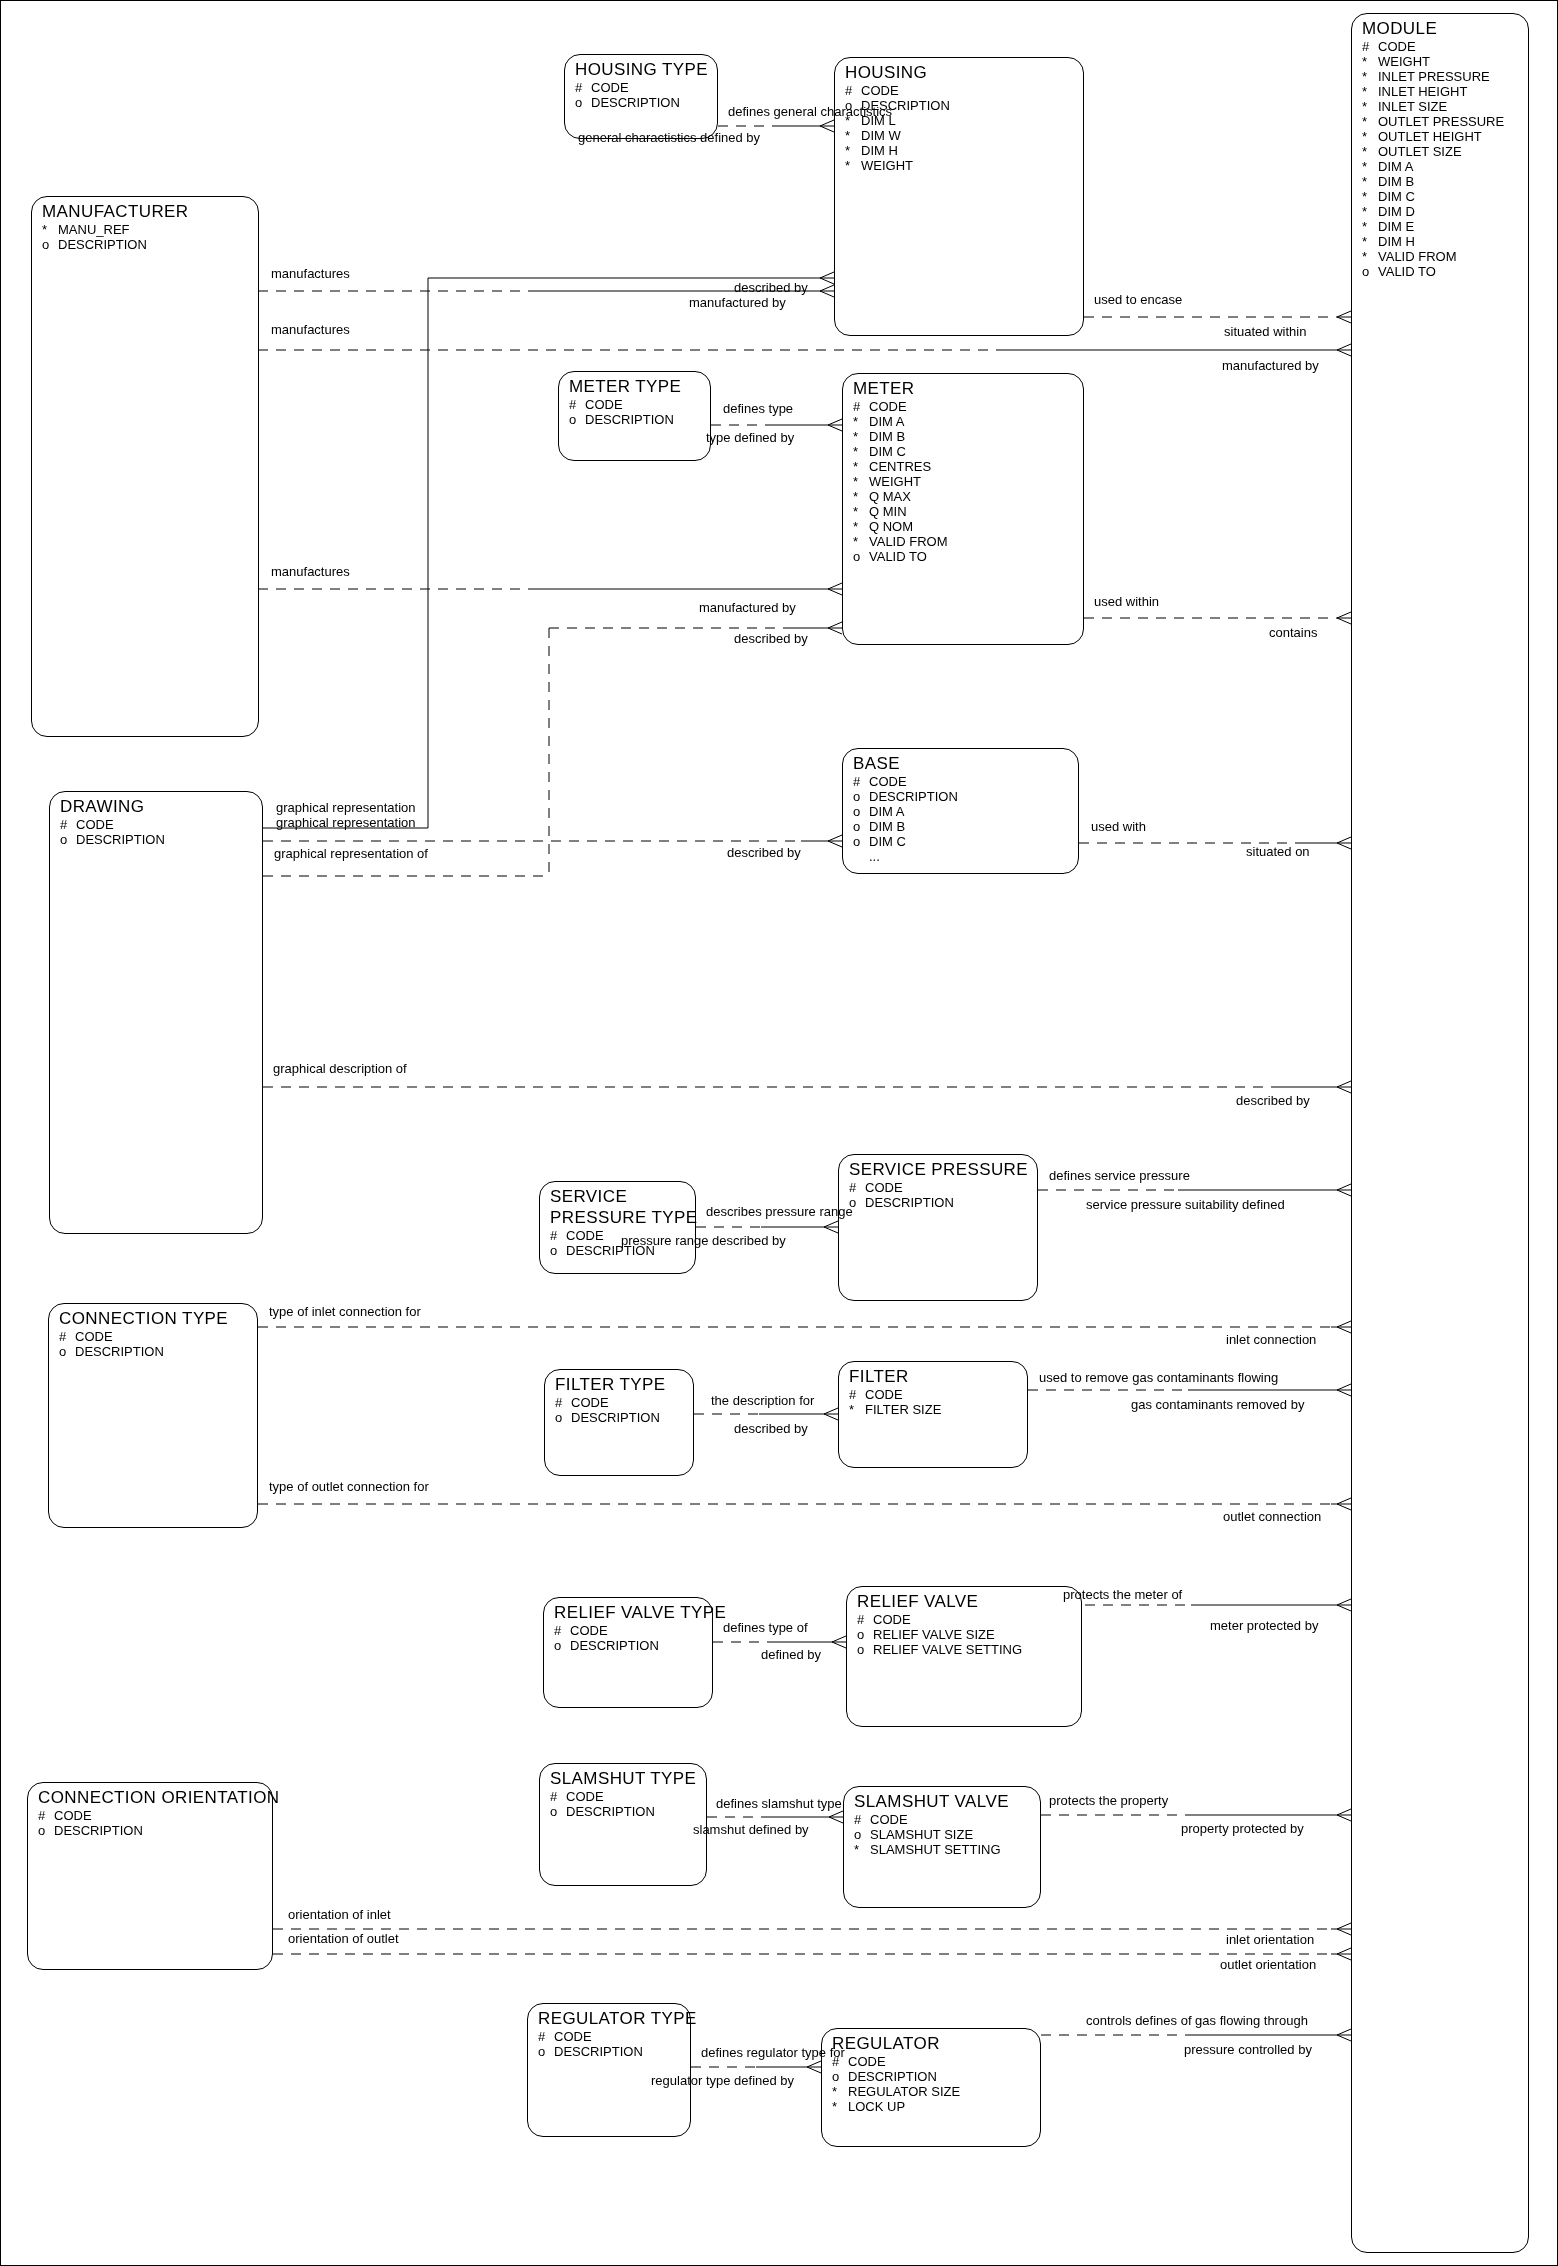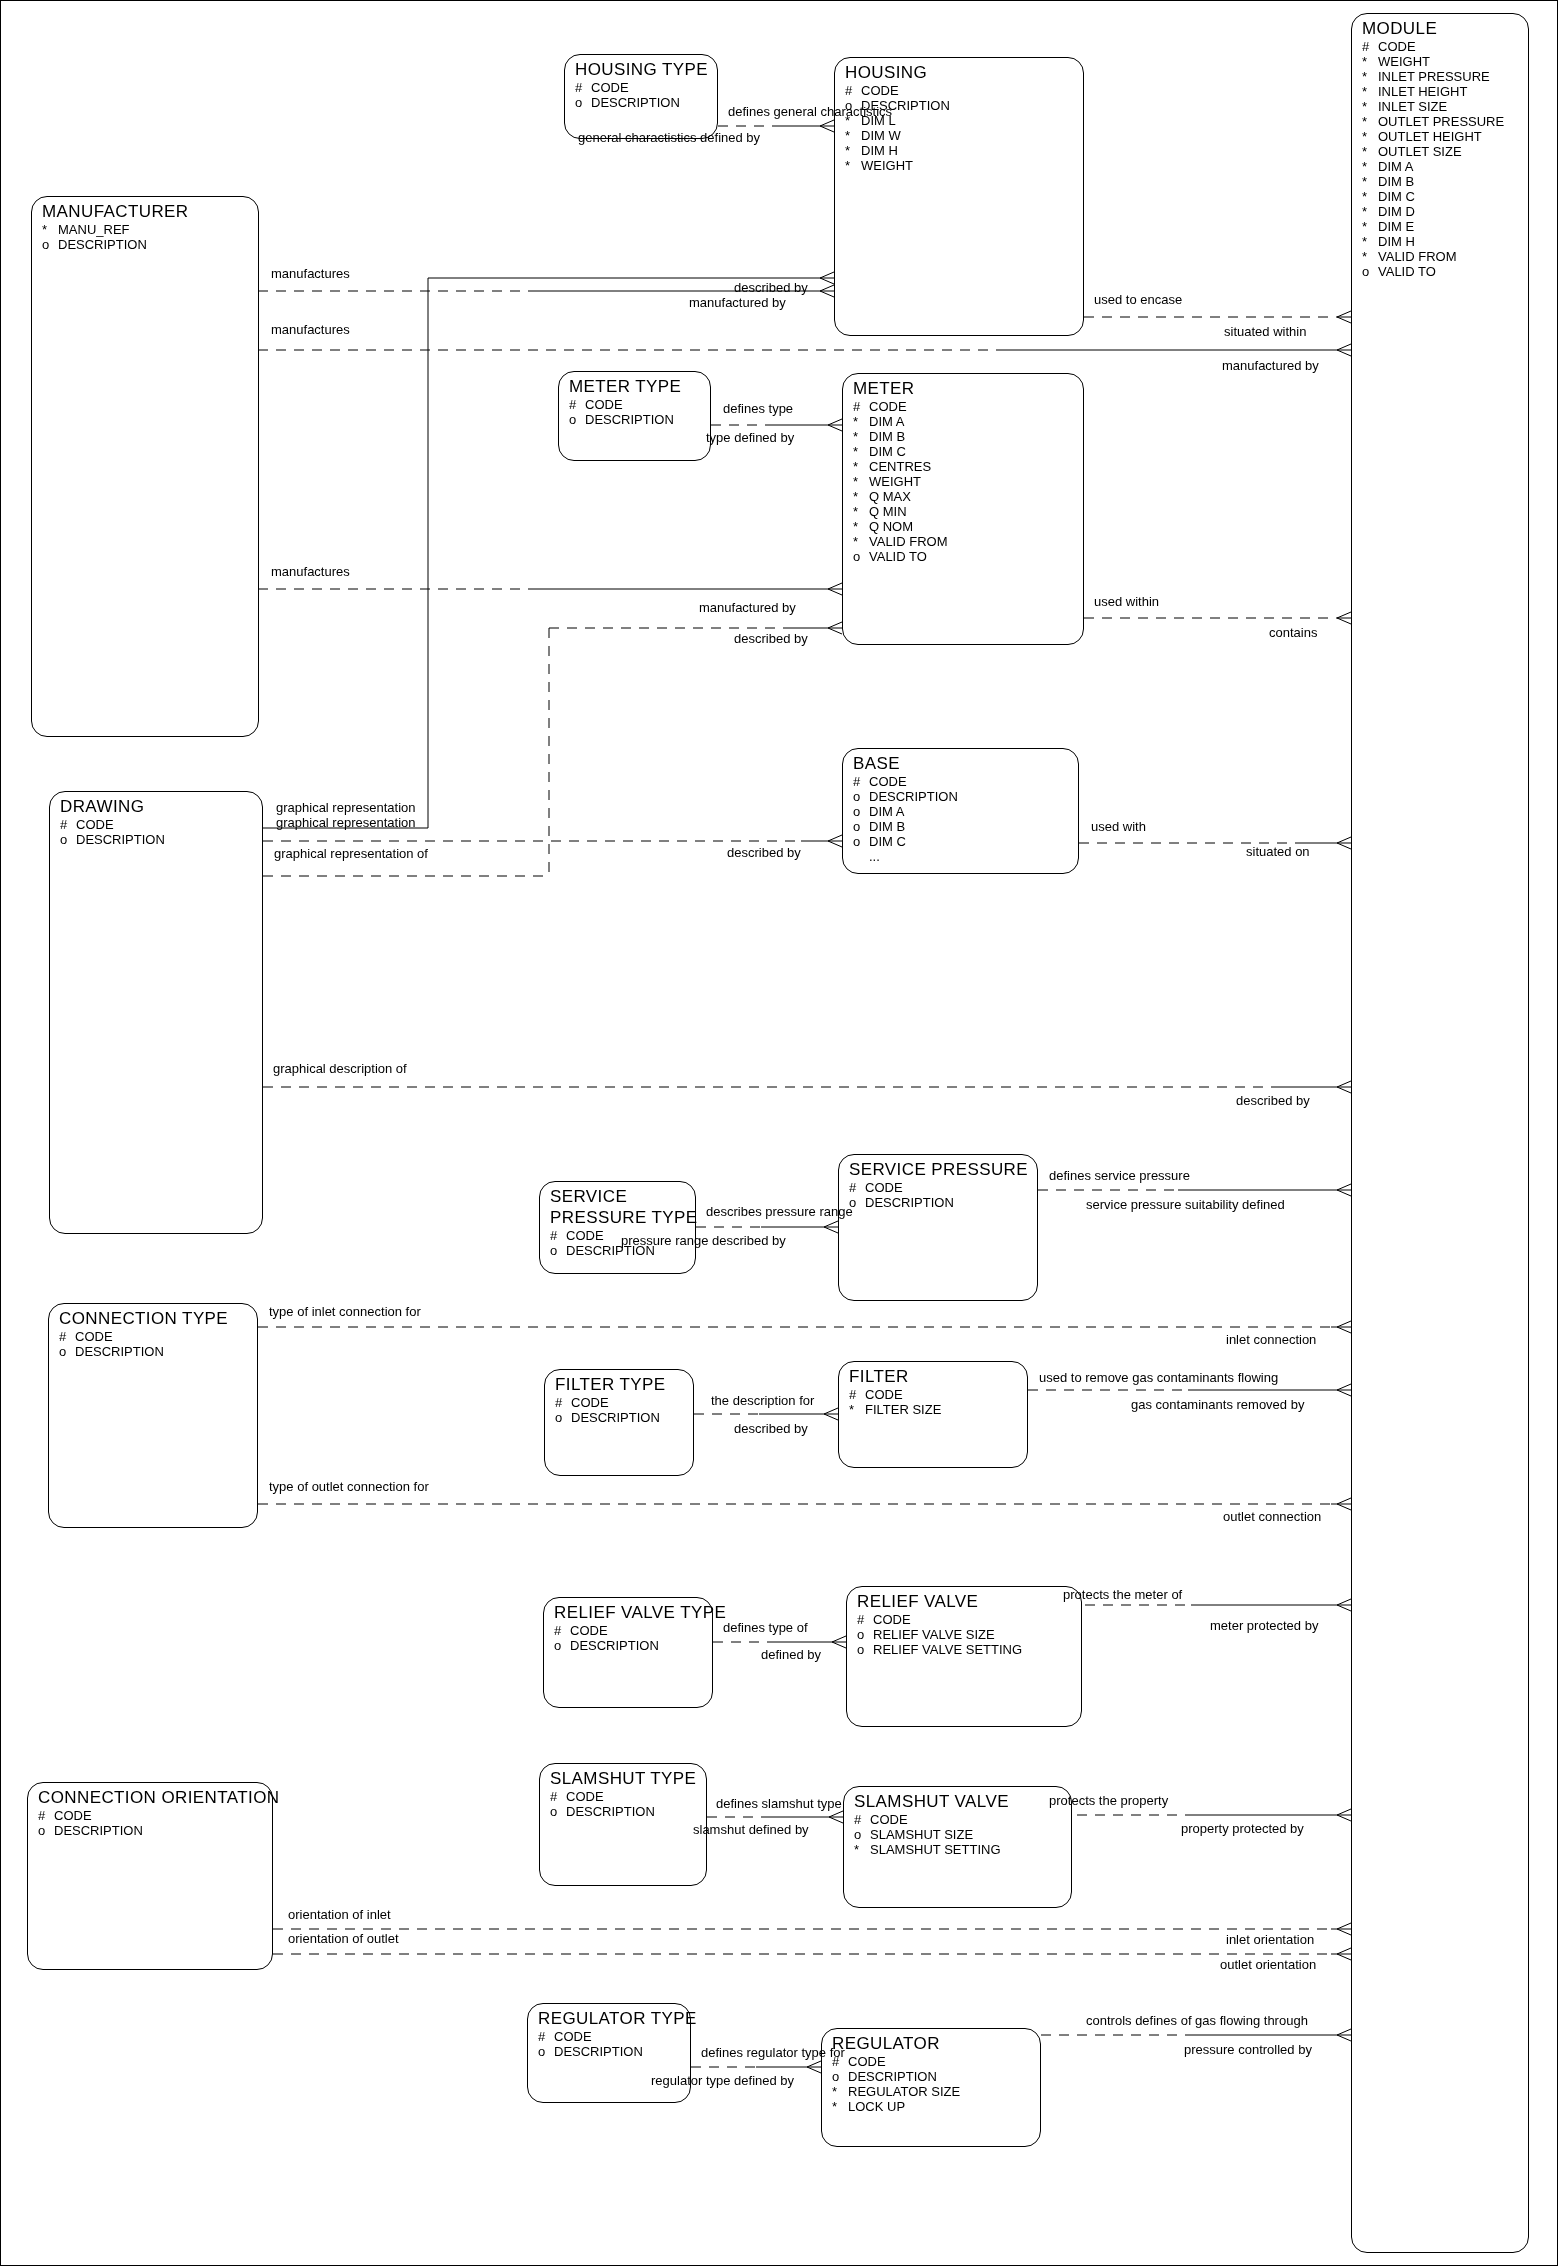--- a/index.html
+++ b/index.html
@@ -210,32 +210,32 @@
         <div class="etitle">RELIEF VALVE</div>
         <div class="arow"><span class="ap">#</span><span>CODE</span></div>
         <div class="arow"><span class="ap">o</span><span>RELIEF VALVE SIZE</span></div>
         <div class="arow"><span class="ap">o</span><span>RELIEF VALVE SETTING</span></div>
       </div>
       <div class="entity" style="left: 538px; top: 1762px; width: 168px; height: 123px;">
         <div class="etitle">SLAMSHUT TYPE</div>
         <div class="arow"><span class="ap">#</span><span>CODE</span></div>
         <div class="arow"><span class="ap">o</span><span>DESCRIPTION</span></div>
       </div>
-      <div class="entity" style="left: 842px; top: 1785px; width: 229px; height: 122px;">
+      <div class="entity" style="left: 842px; top: 1785px; width: 198px; height: 122px;">
         <div class="etitle">SLAMSHUT VALVE</div>
         <div class="arow"><span class="ap">#</span><span>CODE</span></div>
         <div class="arow"><span class="ap">o</span><span>SLAMSHUT SIZE</span></div>
         <div class="arow"><span class="ap">*</span><span>SLAMSHUT SETTING</span></div>
       </div>
       <div class="entity" style="left: 26px; top: 1781px; width: 246px; height: 188px;">
         <div class="etitle">CONNECTION ORIENTATION</div>
         <div class="arow"><span class="ap">#</span><span>CODE</span></div>
         <div class="arow"><span class="ap">o</span><span>DESCRIPTION</span></div>
       </div>
-      <div class="entity" style="left: 526px; top: 2002px; width: 164px; height: 100px;">
+      <div class="entity" style="left: 526px; top: 2002px; width: 164px; height: 134px;">
         <div class="etitle">REGULATOR TYPE</div>
         <div class="arow"><span class="ap">#</span><span>CODE</span></div>
         <div class="arow"><span class="ap">o</span><span>DESCRIPTION</span></div>
       </div>
       <div class="entity" style="left: 820px; top: 2027px; width: 220px; height: 119px;">
         <div class="etitle">REGULATOR</div>
         <div class="arow"><span class="ap">#</span><span>CODE</span></div>
         <div class="arow"><span class="ap">o</span><span>DESCRIPTION</span></div>
         <div class="arow"><span class="ap">*</span><span>REGULATOR SIZE</span></div>
         <div class="arow"><span class="ap">*</span><span>LOCK UP</span></div>

